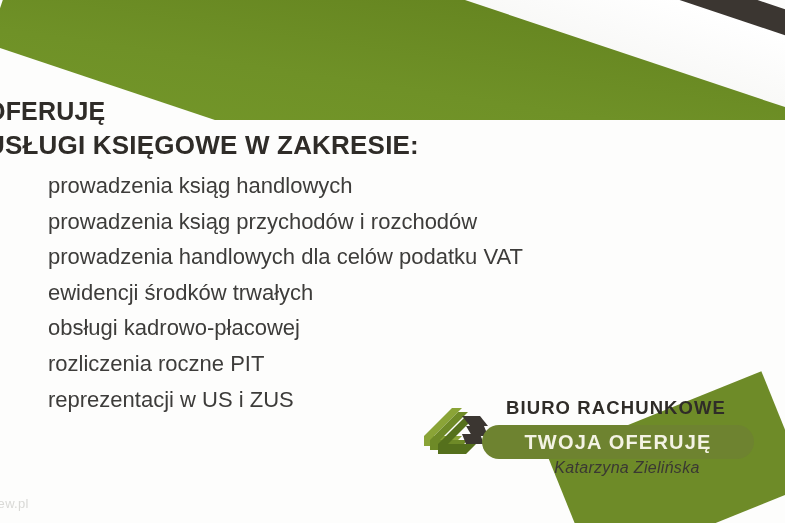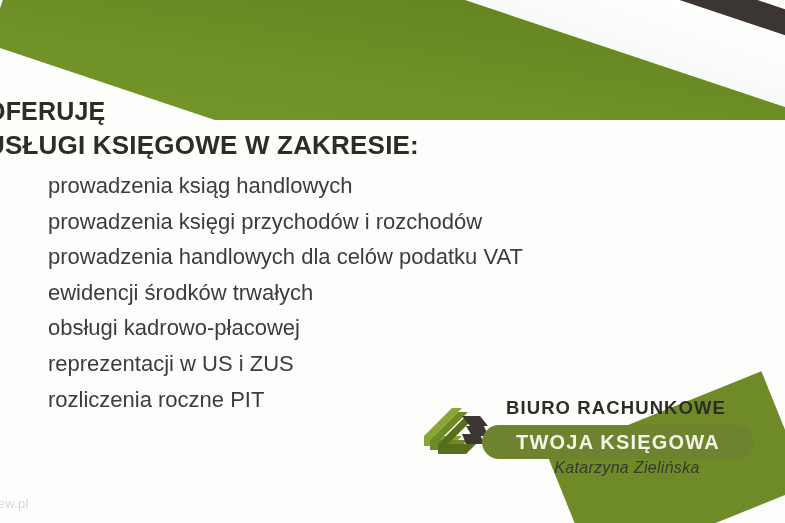--- a/index.html
+++ b/index.html
@@ -222,26 +222,26 @@
     <div class="stripe-basewhite"></div>
   </div>
 
   <div class="headline">
     <span class="headline-line first">OFERUJĘ</span>
     <span class="headline-line second">USŁUGI KSIĘGOWE W ZAKRESIE:</span>
   </div>
 
   <ul class="services">
     <li class="service-item">prowadzenia ksiąg handlowych</li>
-    <li class="service-item">prowadzenia księgi przychodów i rozchodów</li>
+    <li class="service-item">prowadzenia ksiąg przychodów i rozchodów</li>
     <li class="service-item">prowadzenia handlowych dla celów podatku VAT</li>
     <li class="service-item">ewidencji środków trwałych</li>
     <li class="service-item">obsługi kadrowo-płacowej</li>
+    <li class="service-item">rozliczenia roczne PIT</li>
     <li class="service-item">reprezentacji w US i ZUS</li>
-    <li class="service-item">rozliczenia roczne PIT</li>
   </ul>
 
   <div class="corner-green"></div>
   <div class="corner-green-cut"></div>
 
   <div class="logo">
 
     <span class="logo-mark">
       <svg width="68" height="60" viewBox="0 0 68 60" xmlns="http://www.w3.org/2000/svg">
         <polygon points="2,34 30,6 40,6 12,34 40,34 30,44 2,44" fill="#8aa437"></polygon>
@@ -250,21 +250,21 @@
         <polygon points="40,14 58,14 66,24 48,24" fill="#3b3631"></polygon>
         <polygon points="44,24 62,24 66,34 50,34" fill="#3b3631"></polygon>
         <polygon points="40,32 58,32 62,42 44,42" fill="#3b3631"></polygon>
       </svg>
     </span>
 
     <div class="logo-text">
       <span class="logo-title">BIURO RACHUNKOWE</span>
 
       <div class="logo-pill">
-        <span class="logo-pill-text">TWOJA KSIĘGOWA</span>
+        <span class="logo-pill-text">TWOJA OFERUJĘ</span>
       </div>
 
       <span class="logo-signature">Katarzyna Zielińska</span>
     </div>
   </div>
 
   <span class="watermark">szew.pl</span>
 
 </div>
 

